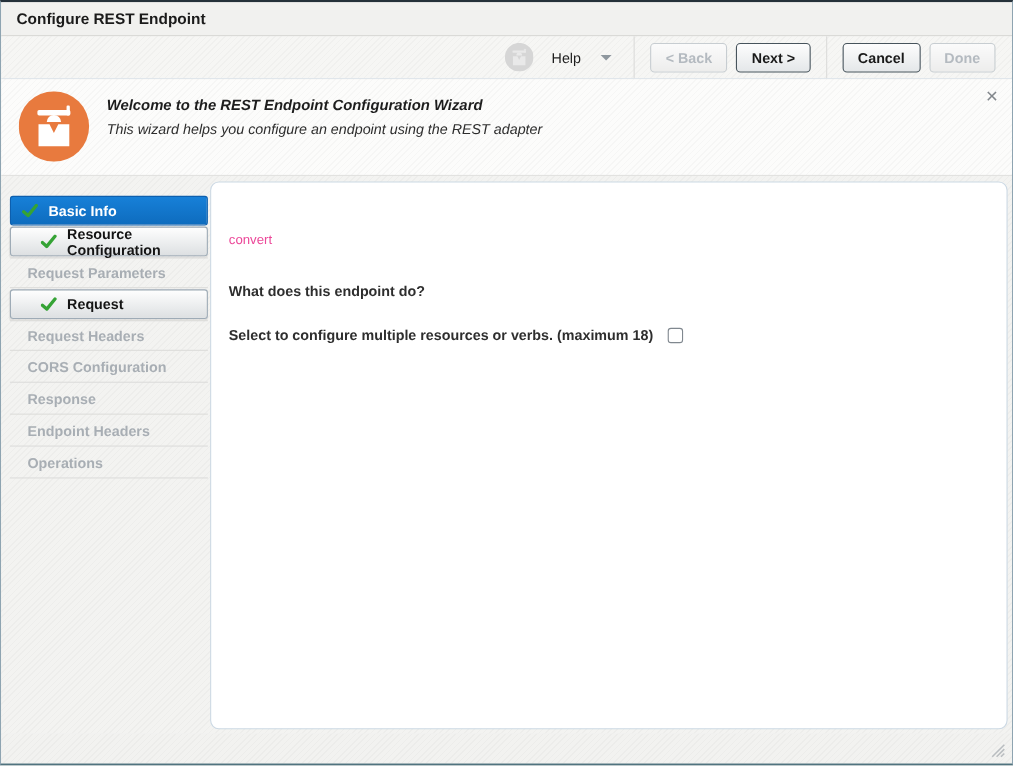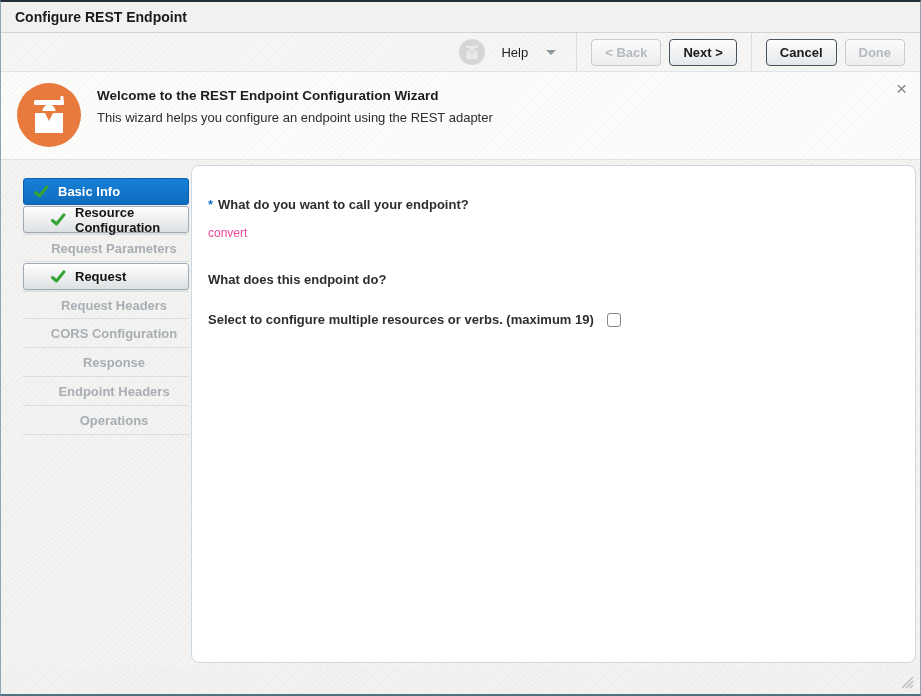--- a/index.html
+++ b/index.html
@@ -25,38 +25,38 @@
   .mini-adapter{width:26px;height:26px;flex:0 0 26px;}
   .help-wrap{display:flex;align-items:center;gap:18px;margin:0 10px 0 16px;font-size:13px;color:#1e1e1e;cursor:pointer;}
   .caret-down{width:0;height:0;border-left:5px solid transparent;border-right:5px solid transparent;border-top:5px solid #8e979e;}
   .tb-divider{width:1px;align-self:stretch;background:#dcdcda;margin:0 10px;}
   .tb-btn{height:27px;padding:0 13px;margin:0 4px;border-radius:4px;font-size:13px;font-weight:bold;
     font-family:"Liberation Sans",sans-serif;color:#1a1a1a;
     background:linear-gradient(#fdfdfd,#e4e7e9);border:1px solid #47545c;cursor:pointer;}
   .tb-btn.disabled{border:1px solid #c7cdd1;color:#b4bac0;background:linear-gradient(#fbfbfb,#ededec);cursor:default;}
 
   
-  .banner{flex:0 0 88px;position:relative;background-color:#fcfcfb;border-bottom:1px solid #e2e2e0;}
+  .banner{flex:0 0 88px;position:relative;background-color:#fcfcfb;border-bottom:1px solid #e2e2e0;font-style:italic;}
   .banner-icon{position:absolute;left:16px;top:11px;width:64px;height:64px;}
   .banner-text{padding:16px 40px 0 96px;}
   .banner-title{font-size:13.5px;font-weight:bold;color:#1d1d1d;}
   .banner-subtitle{font-size:13px;color:#2d2d2d;margin-top:7px;}
   .close-x{position:absolute;top:7px;right:13px;font-size:19px;line-height:19px;color:#82878c;cursor:pointer;font-weight:normal;}
 
   
   .body{flex:1 1 auto;position:relative;background-color:#f3f3f1;}
   .steps{position:absolute;left:8px;top:18px;width:180px;}
   .step{height:27px;margin-bottom:1px;display:flex;align-items:center;
-    font-size:13px;font-weight:bold;padding-left:10px;cursor:pointer;margin-left:14px;}
+    font-size:13px;font-weight:bold;padding-left:10px;cursor:pointer;}
   .step .check{width:16px;height:14px;margin-right:8px;flex:0 0 16px;display:flex;align-items:center;}
   .step.active{background:linear-gradient(#1780d8,#0e6cbe);border:1px solid #0d5fae;border-radius:3px;color:#fff;}
   .step.completed{background:linear-gradient(#fefefe,#dde0e2);border:1px solid #9eabb6;border-radius:3px;
     color:#141414;box-shadow:0 1px 1px rgba(0,0,0,0.07);padding-left:27px;}
   .step.disabled{color:#a8aeb4;padding-left:16px;height:28px;cursor:default;
-    border-bottom:1px solid #dddddb;justify-content:center;}
+    border-bottom:1px solid #dddddb;}
   .step:not(.disabled)+.step.disabled{border-top:1px solid #dddddb;}
 
   .main-panel{position:absolute;left:190px;top:5px;right:4px;bottom:4px;background:#fff;
     border:1px solid #ccd9e4;border-radius:8px;padding:31px 20px 0 16px;overflow:hidden;}
   .form-label{font-size:13px;font-weight:bold;color:#2e2e2e;}
   .req{color:#1b74cc;margin-right:5px;}
   .field-value{margin-top:14px;font-size:12px;color:#ec4899;}
   .label-2{margin-top:32px;}
   .desc-textarea{display:block;margin-top:9px;width:397px;height:63px;border:1px solid #a5c6e5;
     background:#fcfdff;border-radius:4px;padding:8px 10px;font-size:13px;color:#3c3c3c;resize:none;
@@ -164,29 +164,26 @@
 
     <span class="step-label">Endpoint Headers</span>
   </div>
         <div class="step disabled">
 
     <span class="step-label">Operations</span>
   </div>
       </div>
 
     <div class="main-panel">
-      <div class="form-label">
-        <span class="req">*</span><span>What do you want to call your endpoint?</span>
-      </div>
       <div class="field-value">convert</div>
 
       <div class="form-label label-2">What does this endpoint do?</div>
 
       <div class="multi-row">
-        <span class="form-label">Select to configure multiple resources or verbs. (maximum 19)</span>
+        <span class="form-label">Select to configure multiple resources or verbs. (maximum 18)</span>
         <input type="checkbox" style="">
       </div>
     </div>
   </div>
 
   <div class="footer hatch">
     <span class="resize-grip">
       <svg width="15" height="15" viewBox="0 0 15 15">
         <g stroke="#b9bdc0" stroke-width="1.4">
           <line x1="3" y1="14" x2="14" y2="3"></line>

